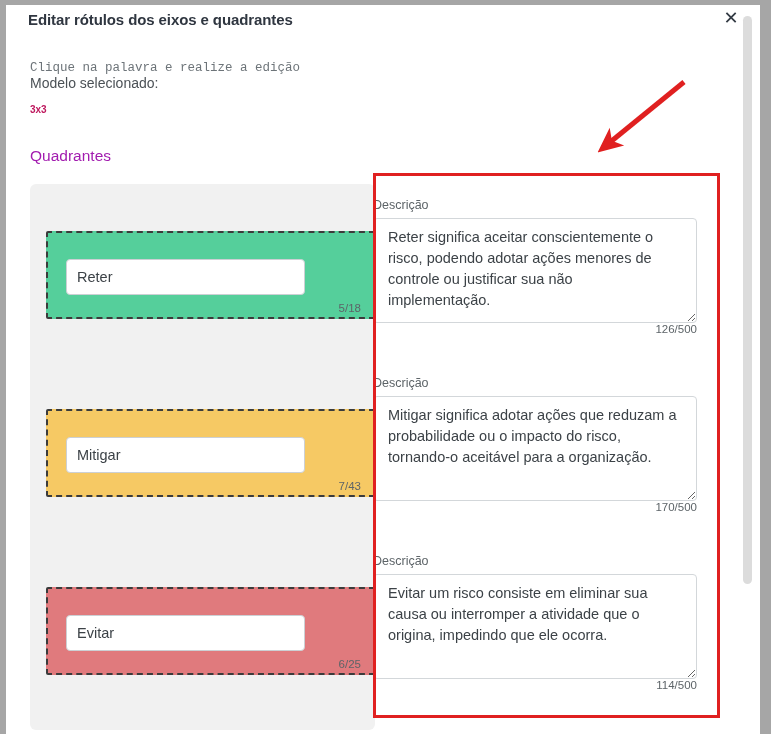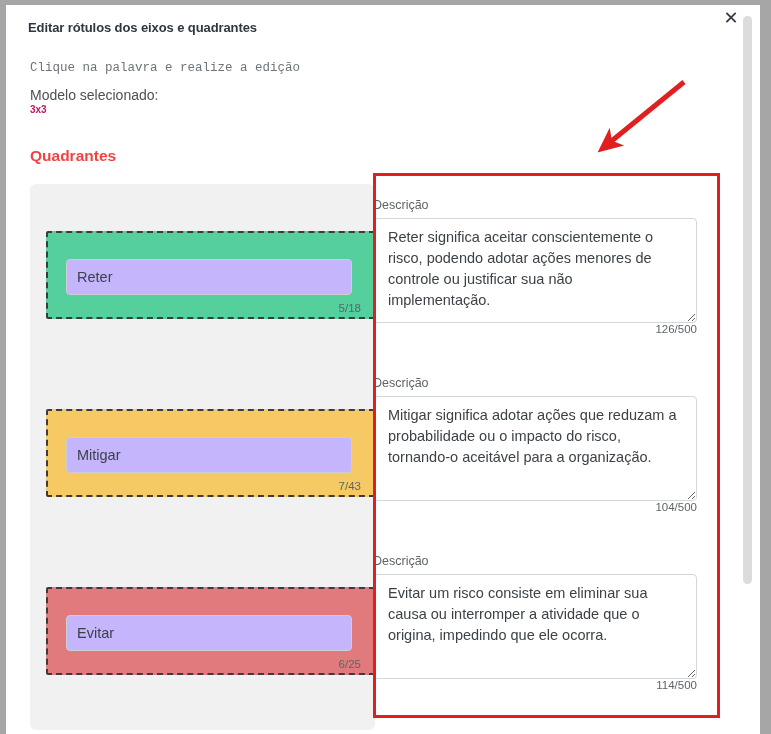--- a/index.html
+++ b/index.html
@@ -25,22 +25,22 @@
     position: absolute;
     right: 8px; top: 11px;
     width: 9px; height: 568px;
     background: #dcdcdc;
     border-radius: 5px;
   }
 
   
   #dialog-title {
     position: absolute;
-    left: 22px; top: 15px;
-    font-size: 13px;
+    left: 22px; top: 6px;
+    font-size: 15px;
     font-weight: bold;
     color: #2f3640;
     letter-spacing: -0.1px;
     white-space: nowrap;
   }
   #close-button {
     position: absolute;
     left: 712px; top: 0px;
     width: 26px; height: 26px;
     display: flex; align-items: center; justify-content: center;
@@ -55,37 +55,37 @@
   
   #hint-text {
     position: absolute;
     left: 24px; top: 56px;
     font-size: 12.5px;
     color: #6d7479;
     font-family: Liberation Mono, monospace;
   }
   #model-label {
     position: absolute;
-    left: 24px; top: 82px;
+    left: 24px; top: 70px;
     font-size: 14px;
     color: #4b5156;
   }
   #model-value {
     position: absolute;
     left: 24px; top: 99px;
     font-size: 10px;
     font-weight: bold;
     color: #be185d;
   }
   #section-title {
     position: absolute;
     left: 24px; top: 142px;
     font-size: 15.5px;
-    font-weight: bold;
-    color: #ef4444;
+    font-weight: normal;
+    color: #a21caf;
   }
 
   
   #quadrants-panel {
     position: absolute;
     left: 24px; top: 179px;
     width: 345px; height: 546px;
     background: #f1f1f1;
     border-radius: 6px;
   }
@@ -93,22 +93,22 @@
     position: absolute;
     left: 16px;
     width: 329px;
     height: 88px;
     border: 2px dashed #3b3b3b;
     border-radius: 2px;
   }
   .quadrant-card .name-input {
     position: absolute;
     left: 18px; top: 26px;
-    width: 286px; height: 36px;
-    background: #c4b5fd;
+    width: 239px; height: 36px;
+    background: #ffffff;
     border: 1px solid #ccd0d4;
     border-radius: 4px;
     font-family: "Liberation Sans", sans-serif;
     font-size: 14.5px;
     color: #3c4247;
     padding: 0 10px;
     outline: none;
   }
   .quadrant-card .char-counter {
     position: absolute;
@@ -203,21 +203,21 @@
 
   <div class="desc-group" style="top:193px">
     <span class="desc-label">Descrição</span>
     <textarea class="desc-textarea" style="">Reter significa aceitar conscientemente o risco, podendo adotar ações menores de controle ou justificar sua não implementação.</textarea>
     <span class="desc-counter">126/500</span>
   </div>
 
   <div class="desc-group" style="top:371px">
     <span class="desc-label">Descrição</span>
     <textarea class="desc-textarea" style="">Mitigar significa adotar ações que reduzam a probabilidade ou o impacto do risco, tornando-o aceitável para a organização.</textarea>
-    <span class="desc-counter">104/500</span>
+    <span class="desc-counter">170/500</span>
   </div>
 
   <div class="desc-group" style="top:549px">
     <span class="desc-label">Descrição</span>
     <textarea class="desc-textarea" style="">Evitar um risco consiste em eliminar sua causa ou interromper a atividade que o origina, impedindo que ele ocorra.</textarea>
     <span class="desc-counter">114/500</span>
   </div>
 
 </div>
 

